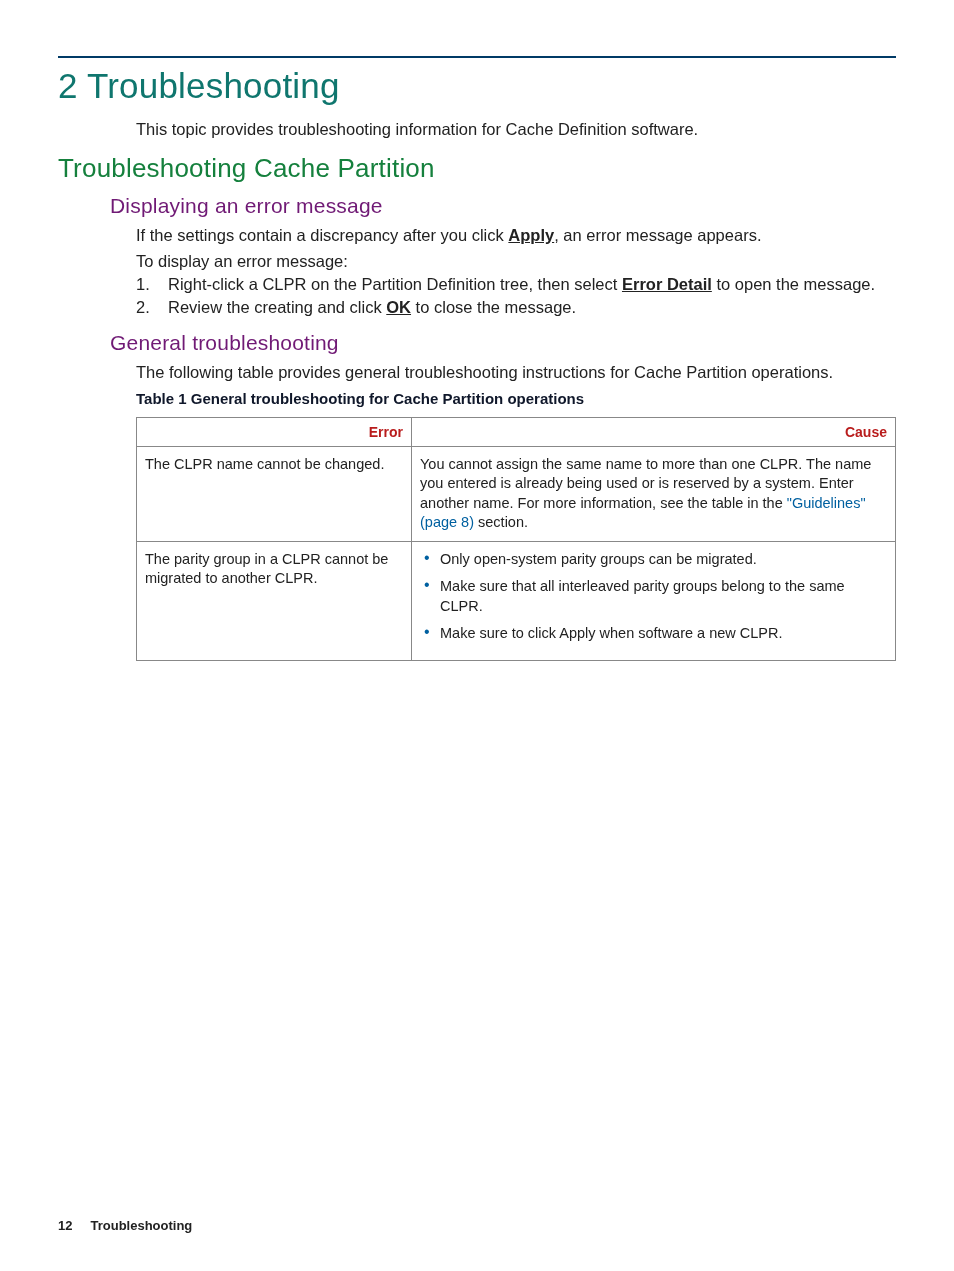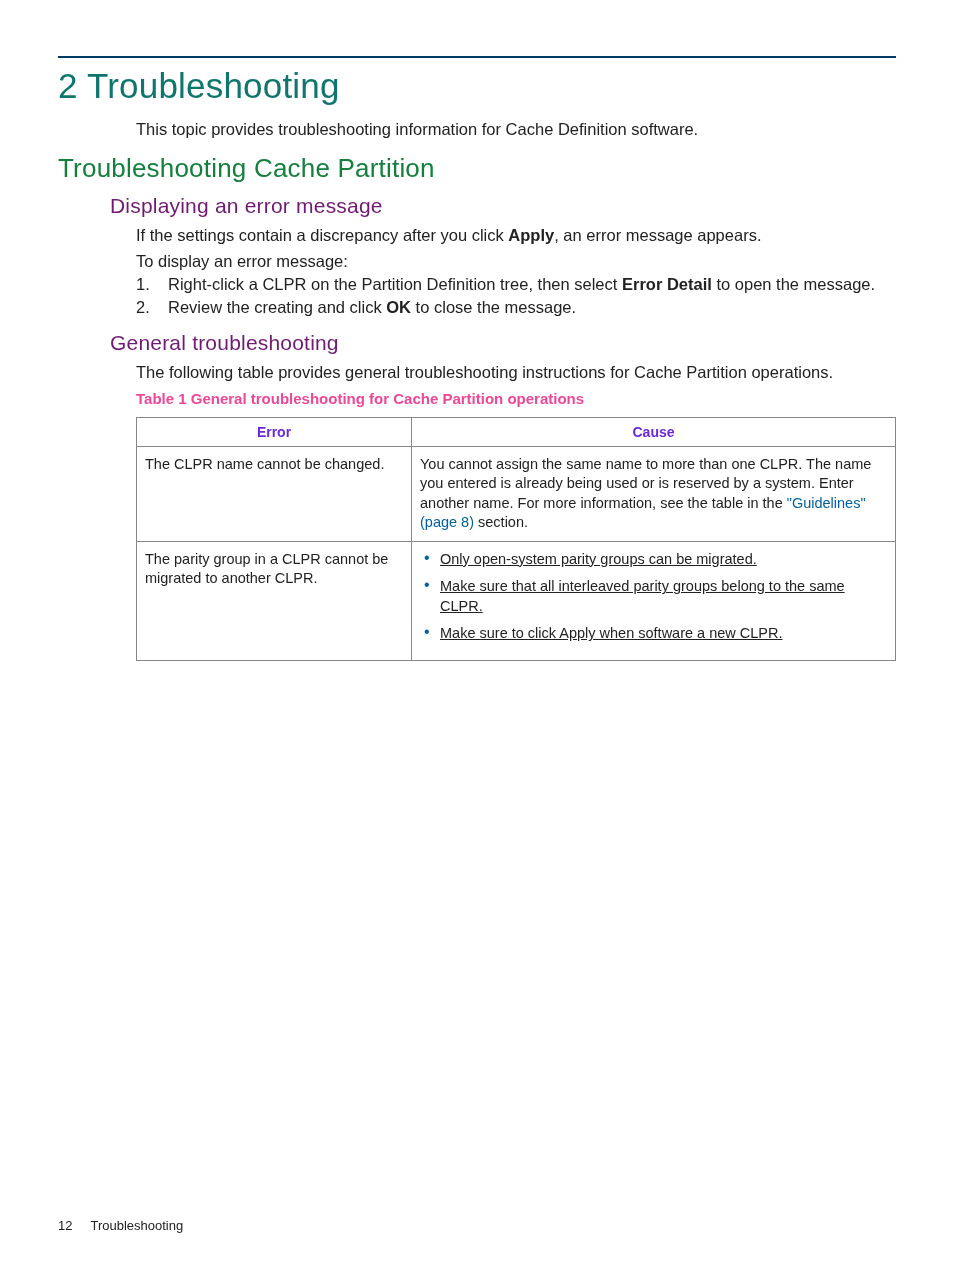--- a/index.html
+++ b/index.html
@@ -65,56 +65,55 @@
     font-size: 16.5px;
     font-weight: 300;
     margin-bottom: 14px;
   }
   .num-item {
     display: flex;
     margin-bottom: 4px;
   }
   .num-item .num { width: 32px; flex-shrink: 0; }
   .num-item .txt { flex: 1; }
-  .strong { font-weight: 700; }
+  .strong { font-weight: 700; text-decoration: underline; }
   .table-caption {
     margin-left: 78px;
     font-size: 15px;
     font-weight: 700;
-    color: #ec4899;
+    color: #0f172a;
     margin-top: 6px;
     margin-bottom: 10px;
   }
   .tbl {
     margin-left: 78px;
     width: calc(100% - 78px);
     border-collapse: collapse;
     font-size: 14.5px;
     font-weight: 300;
   }
   .tbl th {
-    text-align: center;
+    text-align: right;
     font-weight: 700;
     font-size: 14px;
-    color: #6d28d9;
+    color: #b91c1c;
     border: 1px solid #888;
     padding: 6px 8px;
     vertical-align: top;
   }
   .tbl td {
     border: 1px solid #888;
     padding: 8px 8px;
     vertical-align: top;
     line-height: 1.35;
   }
   .tbl td.col-error { width: 275px; }
   .cause-list {
     list-style: none;
     padding-left: 4px;
-    text-decoration: underline;
   }
   .cause-list li {
     position: relative;
     padding-left: 16px;
     margin-bottom: 8px;
   }
   .cause-list li::before {
     content: "•";
     position: absolute;
     left: 0;
@@ -125,21 +124,21 @@
   }
   .xref {
     color: #0060a0;
     text-decoration: none;
   }
   .footer {
     position: absolute;
     bottom: 38px;
     left: 58px;
     font-size: 13px;
-    font-weight: 400;
+    font-weight: 700;
   }
   .footer .pagenum { margin-right: 18px; }
 </style>
 </head>
 <body>
 
 <div class="top-rule"></div>
 
 <h1 class="h1">2 Troubleshooting</h1>
 

